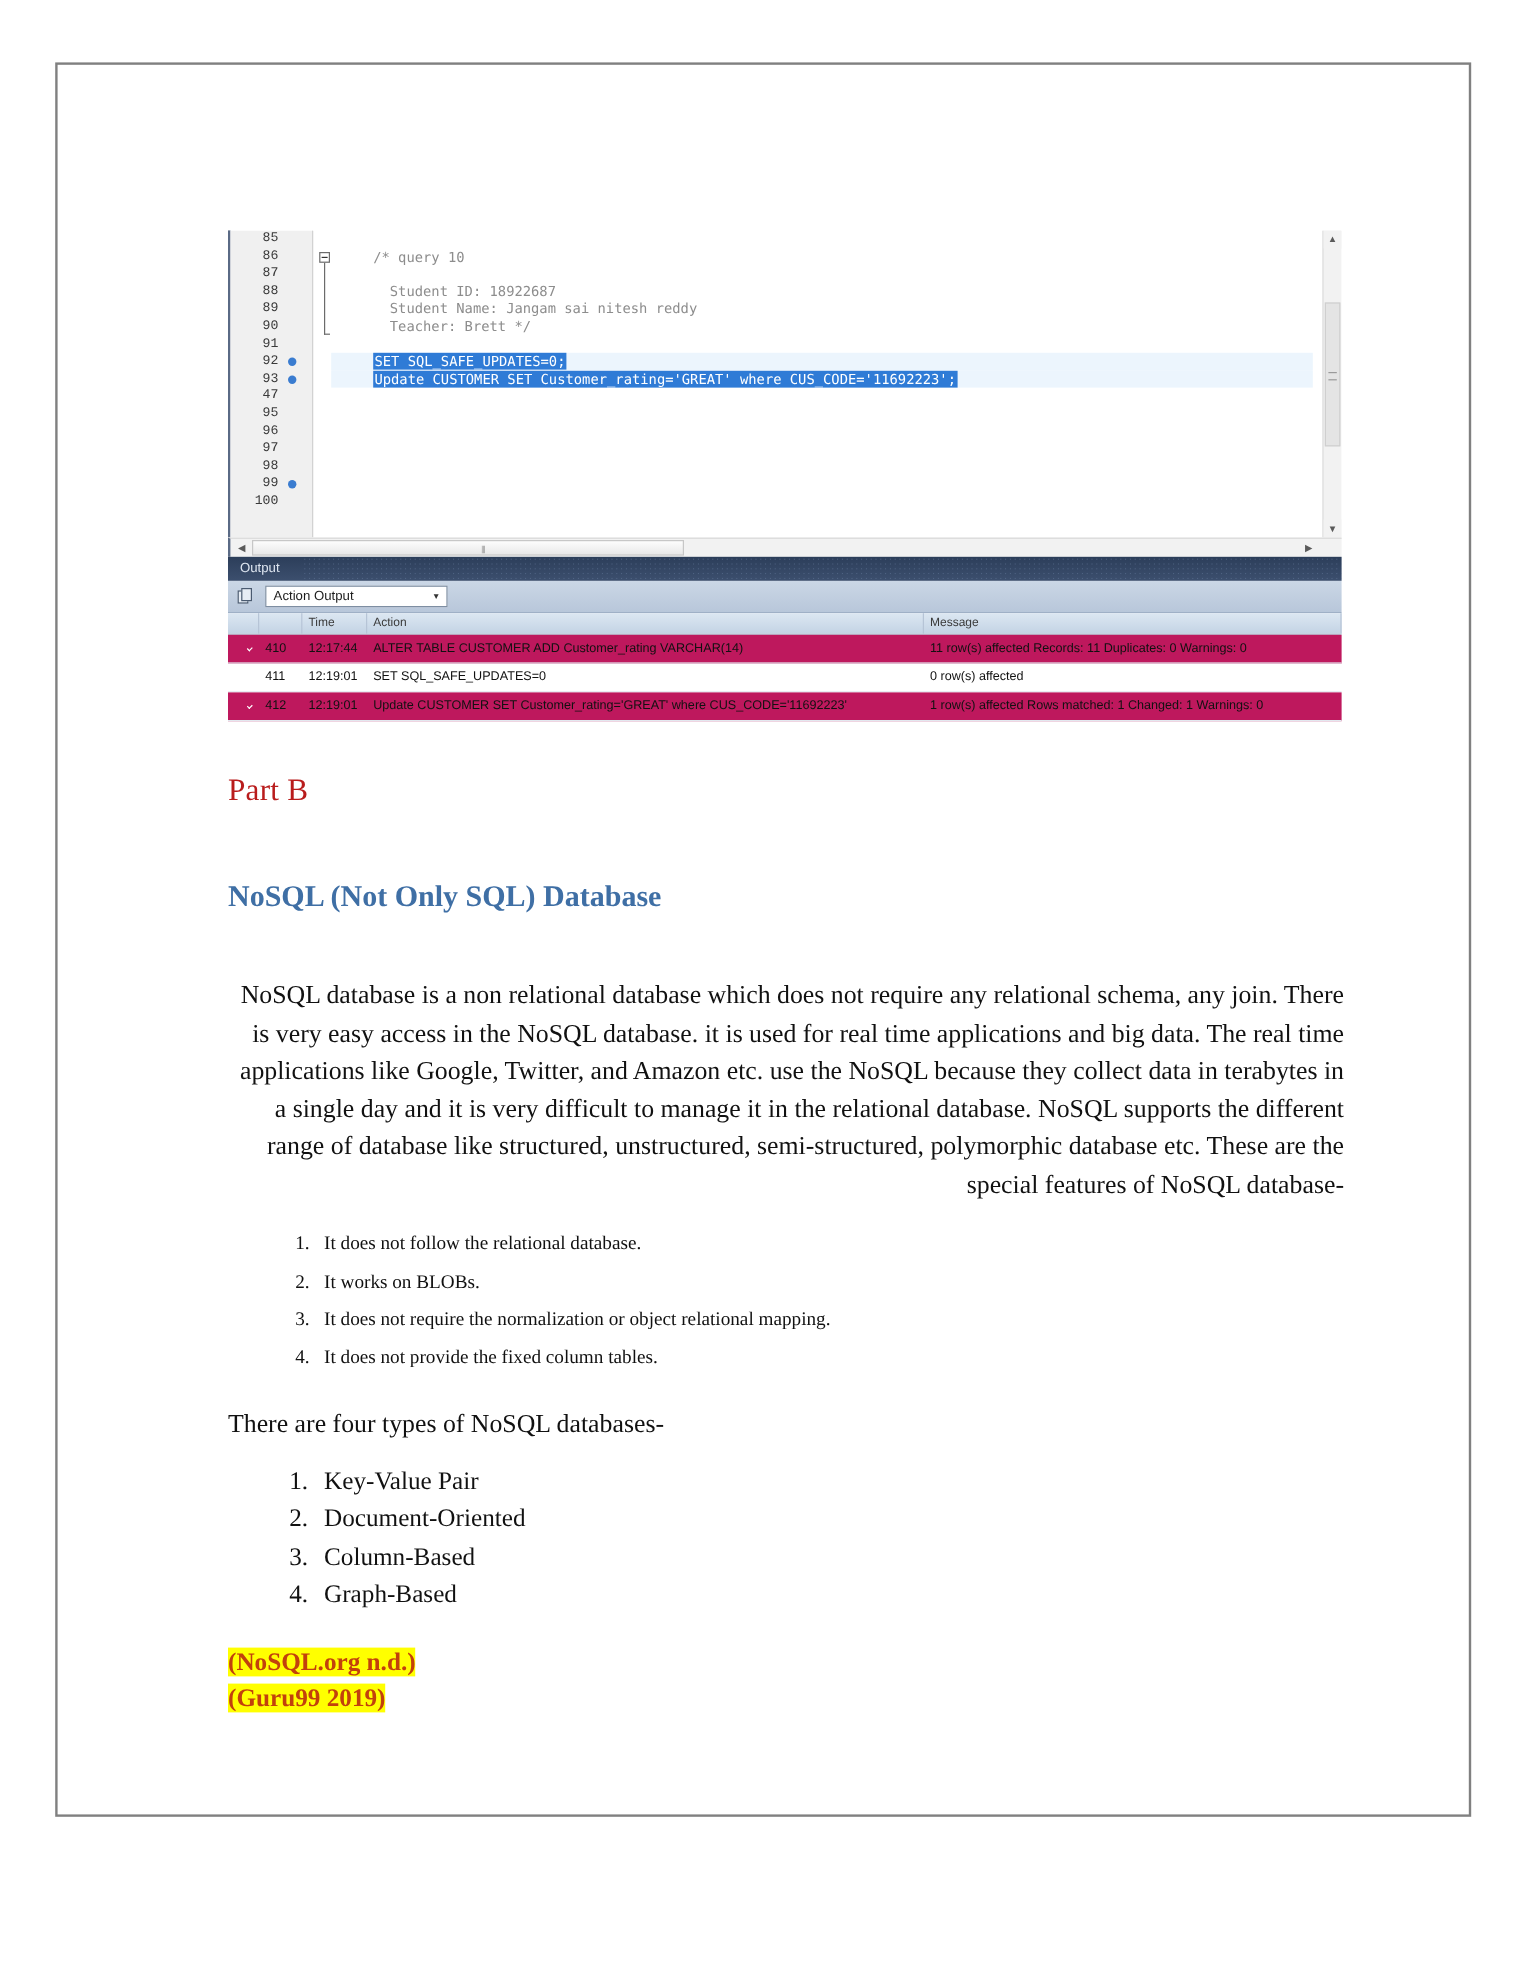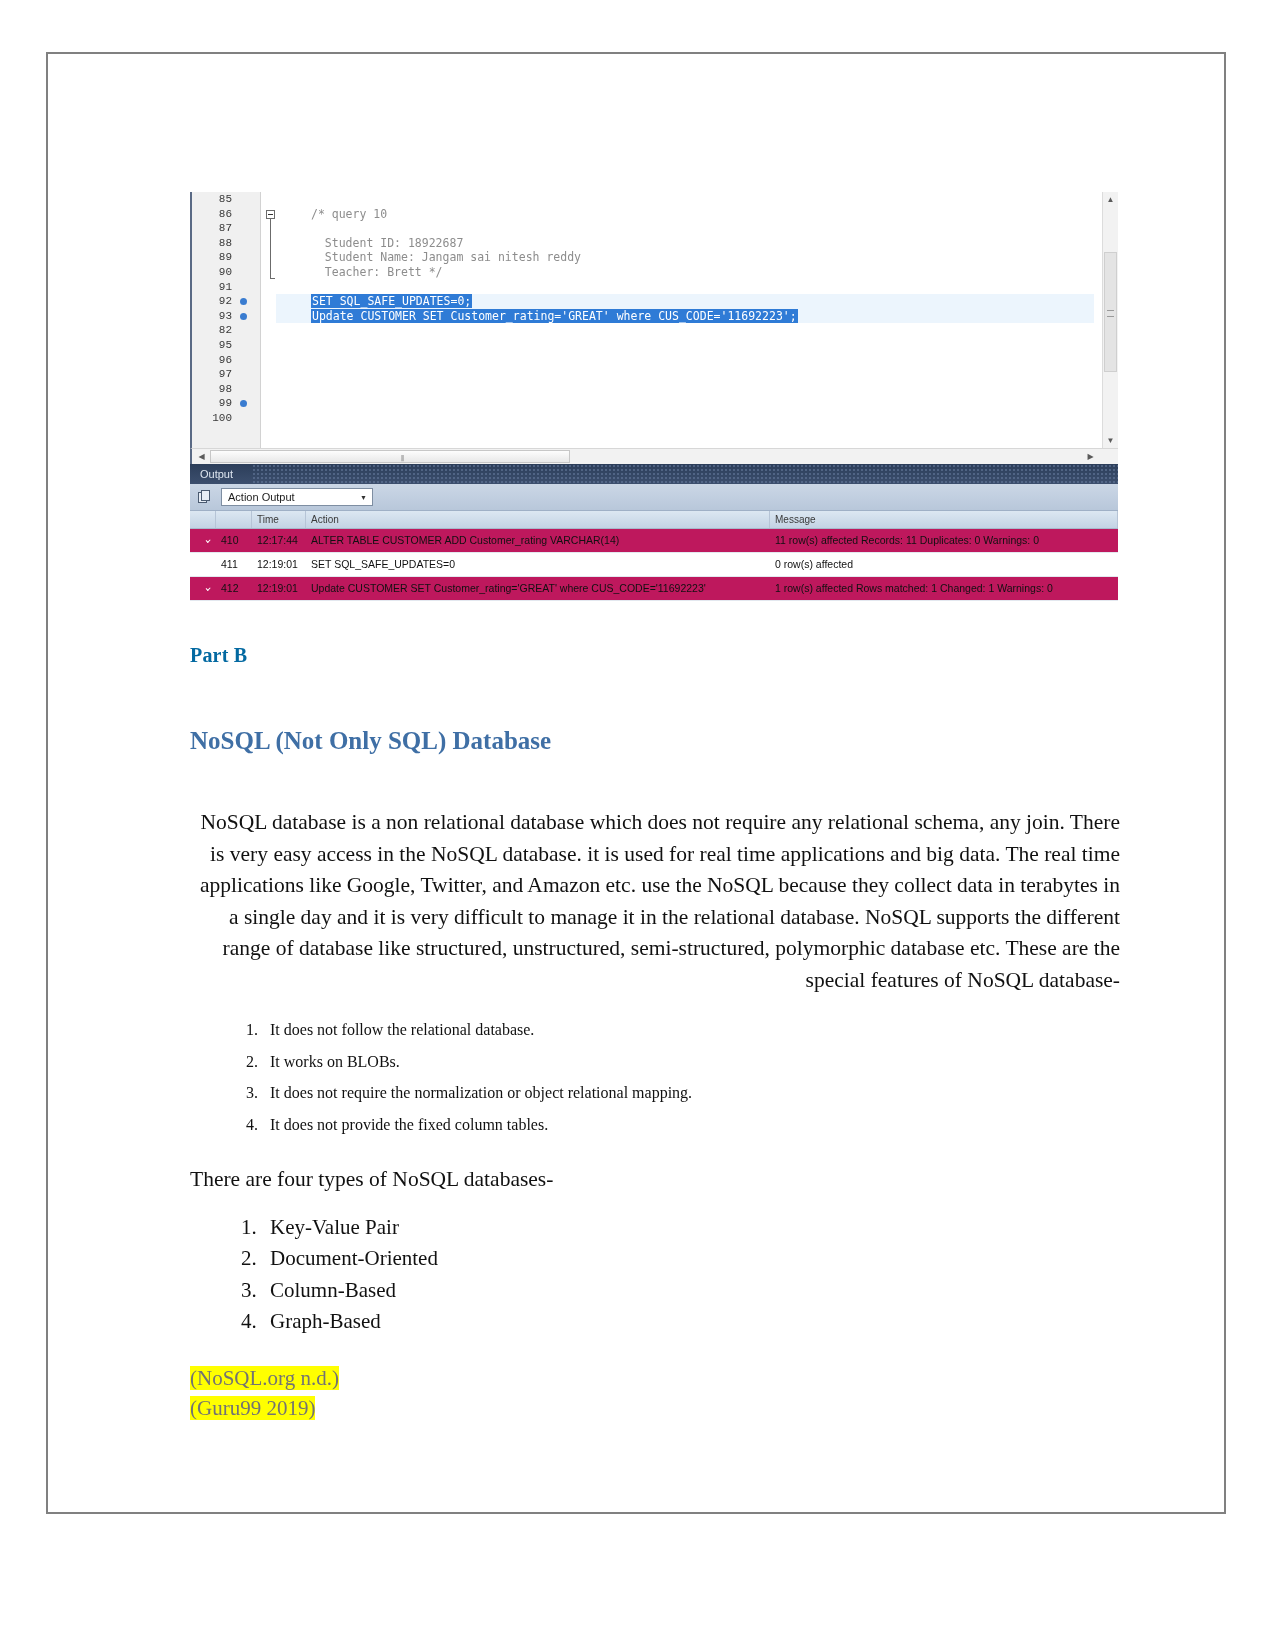--- a/index.html
+++ b/index.html
@@ -330,23 +330,23 @@
 
   
   .doc {
     position: absolute;
     left: 142px;
     top: 590px;
     width: 930px;
   }
   h2.part {
     font-family: "Liberation Serif", serif;
-    font-size: 20px;
-    font-weight: bold;
-    color: #0369a1;
+    font-size: 26px;
+    font-weight: normal;
+    color: #b91c1c;
     margin: 0 0 0 0;
     letter-spacing: .2px;
   }
   h3.sub {
     font-family: "Liberation Serif", serif;
     font-size: 25px;
     font-weight: bold;
     color: #3f6fa5;
     margin: 60px 0 0 0;
   }
@@ -379,21 +379,22 @@
     color: #111;
   }
   ol.kinds li { padding-left: 8px; }
   .cites {
     margin-top: 26px;
     font-size: 21px;
     line-height: 28px;
   }
   .cites span.hl {
     background: #ffff00;
-    color: #737373;
+    color: #c2410c;
+    font-weight: bold;
   }
   .cite-line { margin-bottom: 2px; }
 </style>
 </head>
 <body>
 
 <div class="page-frame">
 
   <div class="wb">
 
@@ -424,21 +425,21 @@
           </div>
         <div class="gutter-row">
             <span class="gutter-num">92</span>
             <span class="bp-dot"></span>
           </div>
         <div class="gutter-row">
             <span class="gutter-num">93</span>
             <span class="bp-dot"></span>
           </div>
         <div class="gutter-row">
-            <span class="gutter-num">82</span>
+            <span class="gutter-num">47</span>
           </div>
         <div class="gutter-row">
             <span class="gutter-num">95</span>
           </div>
         <div class="gutter-row">
             <span class="gutter-num">96</span>
           </div>
         <div class="gutter-row">
             <span class="gutter-num">97</span>
           </div>

